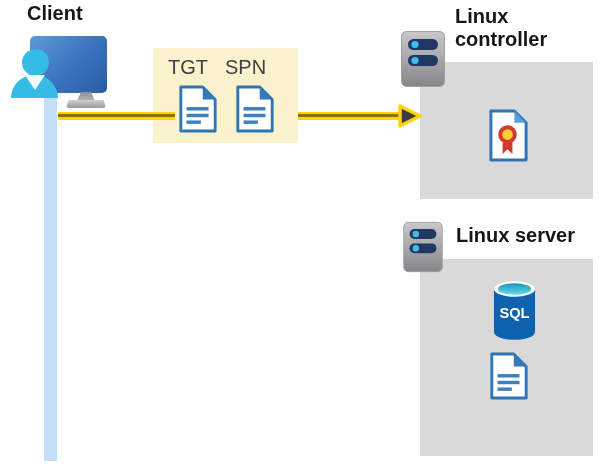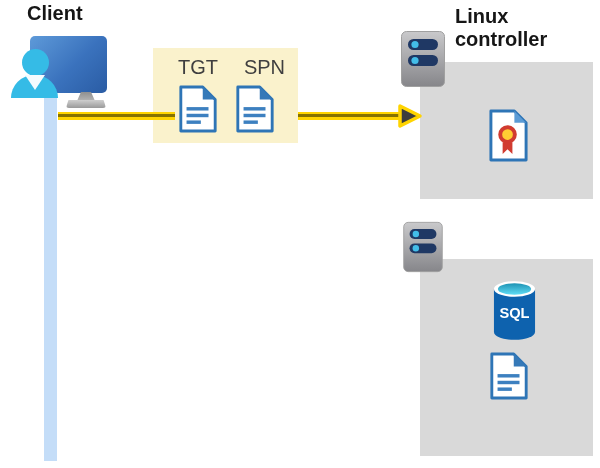--- a/index.html
+++ b/index.html
@@ -29,22 +29,22 @@
   .hline1{left:58px;top:112px;width:117px;}
   .hline2{left:298px;top:112px;width:104px;}
   .arrowhead{left:397px;top:103px;width:26px;height:26px;z-index:4;}
 
   
   .ticket-box{left:153px;top:48px;width:145px;height:95px;background:#faf2cc;z-index:2;}
   .gray-box{background:#d9d9d9;z-index:1;}
   .dc-box{left:420px;top:62px;width:173px;height:137px;}
   .ls-box{left:420px;top:259px;width:173px;height:197px;}
 
-  .tgt-label{left:168px;top:56px;width:60px;text-align:center;z-index:3;}
-  .spn-label{left:225px;top:56px;width:60px;text-align:right;z-index:3;}
+  .tgt-label{left:168px;top:56px;width:60px;text-align:left;z-index:3;}
+  .spn-label{left:225px;top:56px;width:60px;text-align:left;z-index:3;}
   .doc-tgt{left:177px;top:85px;z-index:3;}
   .doc-spn{left:234px;top:85px;z-index:3;}
 
   .client-label{left:27px;top:2px;}
   .dc-label{left:455px;top:5px;width:125px;}
   .ls-label{left:456px;top:224px;width:140px;white-space:nowrap;}
   .keytab-label{left:420px;top:413px;width:173px;text-align:center;font-size:21px;z-index:2;}
 
   .dc-server{left:400px;top:30px;z-index:3;}
   .ls-server{left:402px;top:221px;z-index:3;}
@@ -112,20 +112,21 @@
     <rect x="8" y="25" width="30" height="11" rx="5.5" fill="#1f3864"></rect>
     <circle cx="15" cy="30.5" r="3.6" fill="#43bde8"></circle>
   </svg>
   <svg class="abs cert" viewBox="0 0 44 54" width="43" height="53">
     <path d="M4 2 H28 L40 14 V52 H4 Z" fill="#ffffff" stroke="#2e75b6" stroke-width="3" stroke-linejoin="round"></path>
     <path d="M28 2 V14 H40 Z" fill="#5b9bd5"></path>
     <circle cx="21" cy="26" r="7.5" fill="#ffce33" stroke="#d13b30" stroke-width="4"></circle>
     <path d="M16 34 V46 L21 41 L26 46 V34 Z" fill="#d13b30"></path>
   </svg>
 
+  <div class="abs heading ls-label">Linux server</div>
   <div class="abs gray-box ls-box"></div>
   <svg class="abs ls-server" viewBox="0 0 46 58" width="42" height="52">
     <rect x="1.5" y="1.5" width="43" height="55" rx="5" fill="url(#srvGrad)" stroke="#a0a0a0" stroke-width="1"></rect>
     <rect x="8" y="9" width="30" height="11" rx="5.5" fill="#1f3864"></rect>
     <circle cx="15" cy="14.5" r="3.6" fill="#43bde8"></circle>
     <rect x="8" y="25" width="30" height="11" rx="5.5" fill="#1f3864"></rect>
     <circle cx="15" cy="30.5" r="3.6" fill="#43bde8"></circle>
   </svg>
   <svg class="abs sql" viewBox="0 0 46 62" width="45" height="61">
     <path d="M2 9 V53 C2 57.5 11.4 61 23 61 C34.6 61 44 57.5 44 53 V9 Z" fill="#0e62ae"></path>

